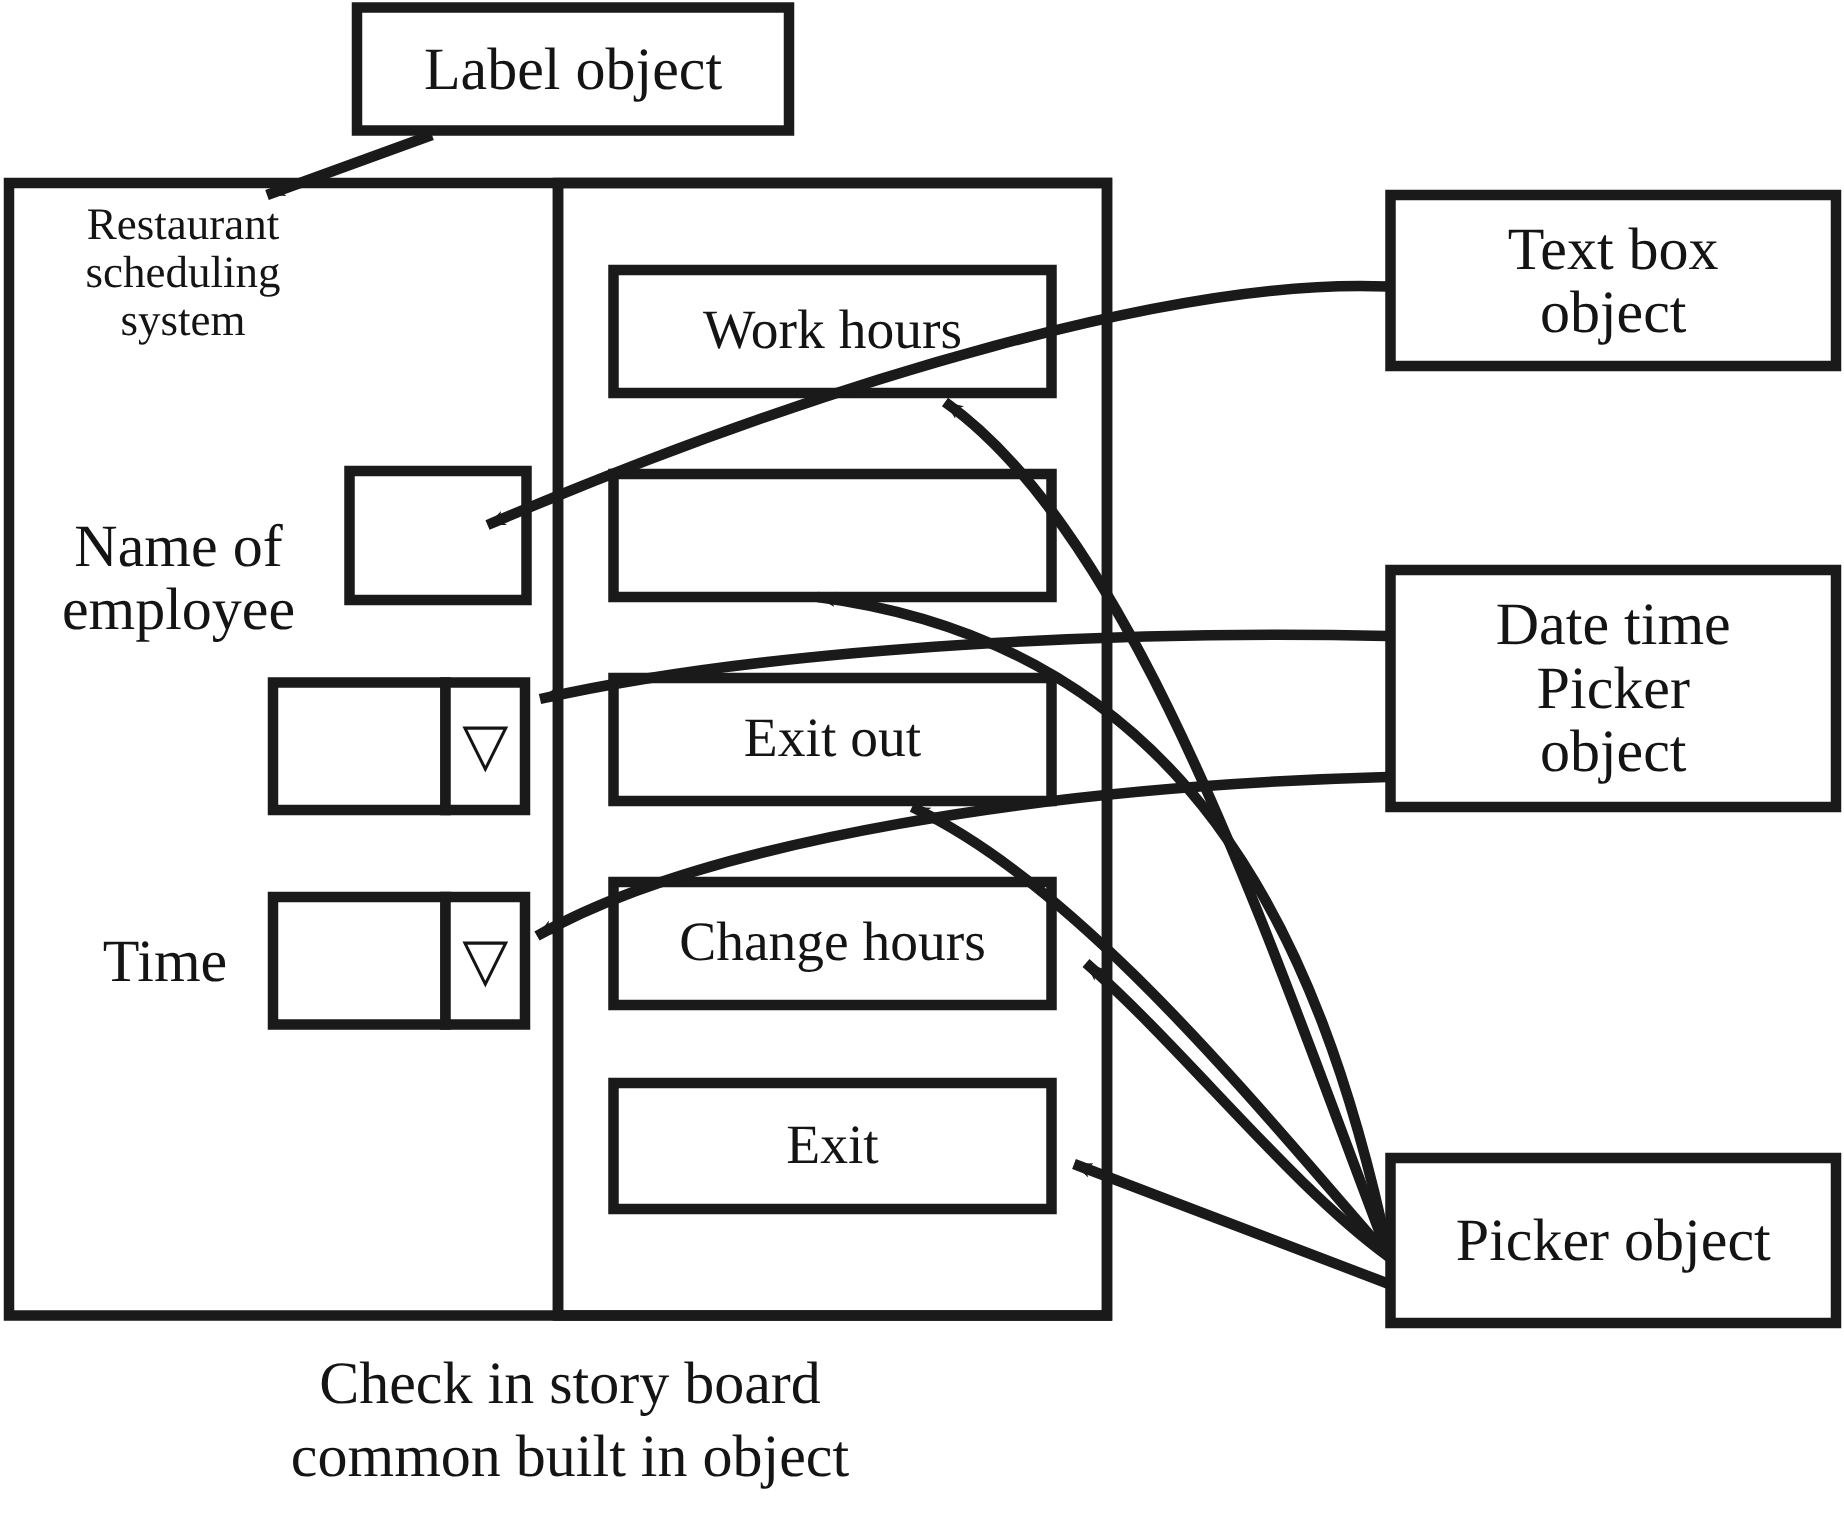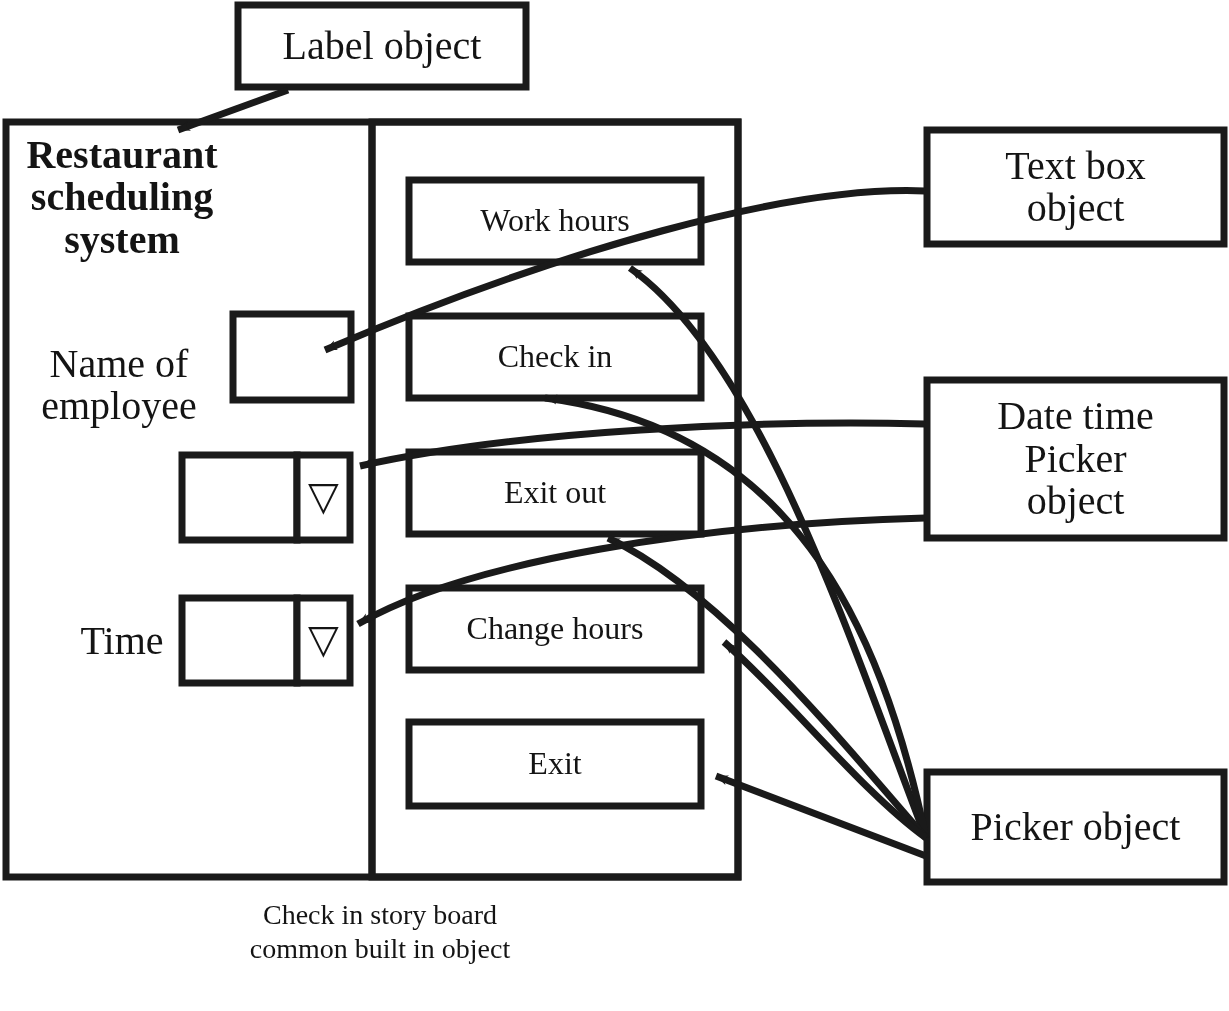--- a/index.html
+++ b/index.html
@@ -40,24 +40,24 @@
     display: flex;
     align-items: center;
     justify-content: center;
     text-align: center;
     line-height: 1.06;
     color: #141414;
     pointer-events: auto;
     white-space: pre-line;
   }
   .annot-label   { font-size: 40px; }
-  .btn-label     { font-size: 32px; }
+  .btn-label     { font-size: 37px; }
   .field-label   { font-size: 40px; }
-  .title-label   { font-size: 40px; font-weight: bold; }
-  .caption-label { font-size: 28px; line-height: 1.22; }
+  .title-label   { font-size: 30px; }
+  .caption-label { font-size: 40px; line-height: 1.22; }
 </style>
 </head>
 <body>
 
 <div id="diagram-root">
 
   <svg class="svg-layer" viewBox="0 0 1229 1011">
     <defs>
       <marker id="arrowhead" markerWidth="13" markerHeight="11" refX="12" refY="5.5" orient="auto" markerUnits="userSpaceOnUse">
         <path d="M12,5.5 L0,0.4 L3.4,5.5 L0,10.6 Z" fill="#1a1a1a"></path>
@@ -111,29 +111,28 @@
   <div class="text-layer">
 
     <div class="txt title-label" style="left:6px; top:134px; width:232px; height:160px; align-items:flex-start;">Restaurant
 scheduling
 system</div>
 
     <div class="txt field-label" style="left:6px; top:310px; width:226px; height:92px;margin-top:29px;">Name of
 employee</div>
 
 
-    <div class="txt field-label" style="left:52px; top:601px; width:140px; height:80px;">Time</div>
+    <div class="txt field-label" style="left:40px; top:601px; width:140px; height:80px;">Time</div>
 
     <div class="txt" style="left:297px; top:455px; width:53px; height:85px; font-size:40px;">▽</div>
 
     <div class="txt" style="left:297px; top:598px; width:53px; height:85px; font-size:40px;">▽</div>
 
     <div class="txt btn-label" style="left:409px; top:180px; width:292px; height:82px;">Work hours</div>
 
-    <div class="txt btn-label" style="left:409px; top:316px; width:292px; height:82px;">Check in</div>
 
     <div class="txt btn-label" style="left:409px; top:452px; width:292px; height:82px;">Exit out</div>
 
     <div class="txt btn-label" style="left:409px; top:588px; width:292px; height:82px;">Change hours</div>
 
     <div class="txt btn-label" style="left:409px; top:722px; width:292px; height:84px;">Exit</div>
 
     <div class="txt annot-label" style="left:238px; top:5px; width:288px; height:82px;">Label object</div>
 
     <div class="txt annot-label" style="left:927px; top:130px; width:297px; height:114px;">Text box

